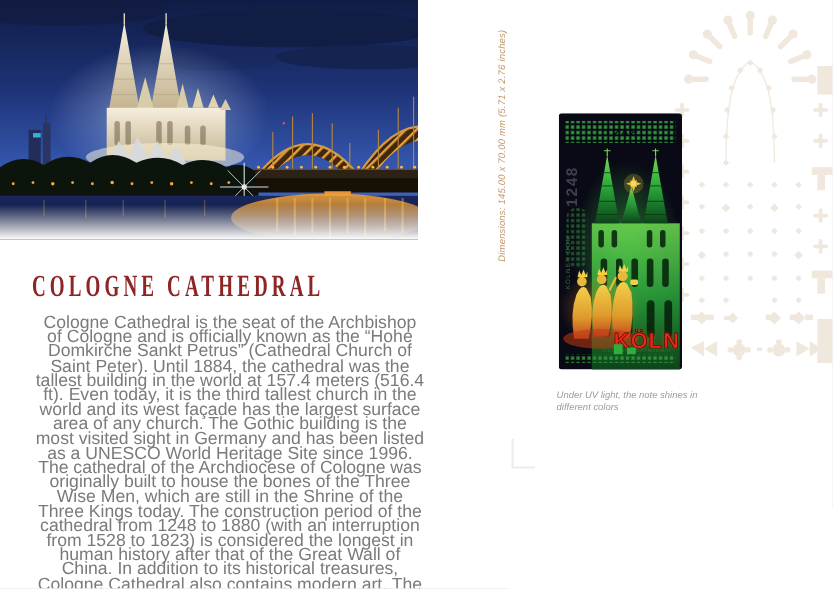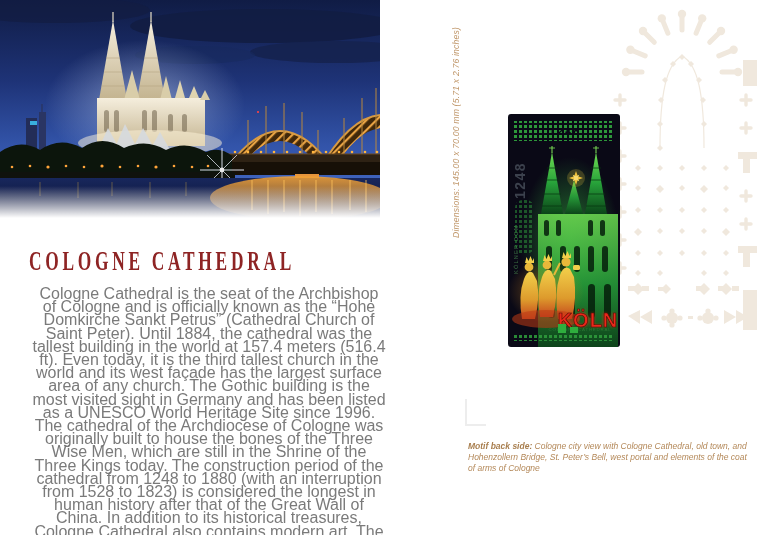--- a/index.html
+++ b/index.html
@@ -17,21 +17,21 @@
   
   .body-text{position:absolute;left:31px;top:287px;width:356px;margin:0;
              font-size:16px;line-height:13.2px;color:#7a7a7a;text-align:center;}
 
   
   .dims{position:absolute;left:451px;top:238px;transform:rotate(-90deg);
         transform-origin:0 0;font-style:italic;font-size:8.6px;color:#c0976a;
         white-space:nowrap;letter-spacing:.2px;}
 
   
-  .note{position:absolute;left:508px;top:114px;width:112px;height:233px;text-decoration:underline;}
+  .note{position:absolute;left:508px;top:103px;width:112px;height:233px;text-decoration:underline;}
   .note svg{display:block;}
 
   
   .caption{position:absolute;left:506px;top:354px;width:158px;margin:0;
            font-style:italic;font-size:8.6px;line-height:11px;color:#9b9b9b;}
 
   
   .corner-mark{position:absolute;left:465px;top:399px;width:19px;height:25px;
                border-left:2px solid #ededed;border-bottom:2px solid #ededed;}
 
@@ -463,20 +463,20 @@
       <text x="80" y="213" text-anchor="middle" font-family="Liberation Sans, sans-serif" font-weight="bold" font-size="20" fill="#ff2c12" opacity=".6" filter="url(#nblur)">KÖLN</text>
       <text x="80" y="213" text-anchor="middle" font-family="Liberation Sans, sans-serif" font-weight="bold" font-size="20" fill="#e8281a" stroke="#4a0b04" stroke-width=".6" letter-spacing="1">KÖLN</text>
 
       <text x="72" y="217" text-anchor="middle" font-family="Liberation Sans, sans-serif" font-size="4.4" fill="#2d7a36" letter-spacing=".8" opacity=".95">COLOGNE CATHEDRAL</text>
       <rect x="6" y="219" width="100" height="8" fill="url(#ndots)" opacity=".85"></rect>
       <rect x="50" y="210" width="8" height="9" fill="#2fae3e"></rect>
       <rect x="62" y="213" width="8" height="6" fill="#2fae3e"></rect>
     </svg>
   </div>
 
+  <p class="caption">Under UV light, the note shines in different colors</p>
 
   <div class="corner-mark"></div>
 
   <div class="motifs">
-    <p><b>Motif back side:</b><span> Cologne city view with Cologne Cathedral, old town, and Hohenzollern Bridge, St. Peter’s Bell, west portal and elements of the coat of arms of Cologne</span></p>
   </div>
 
 </div>
 
 </body></html>

